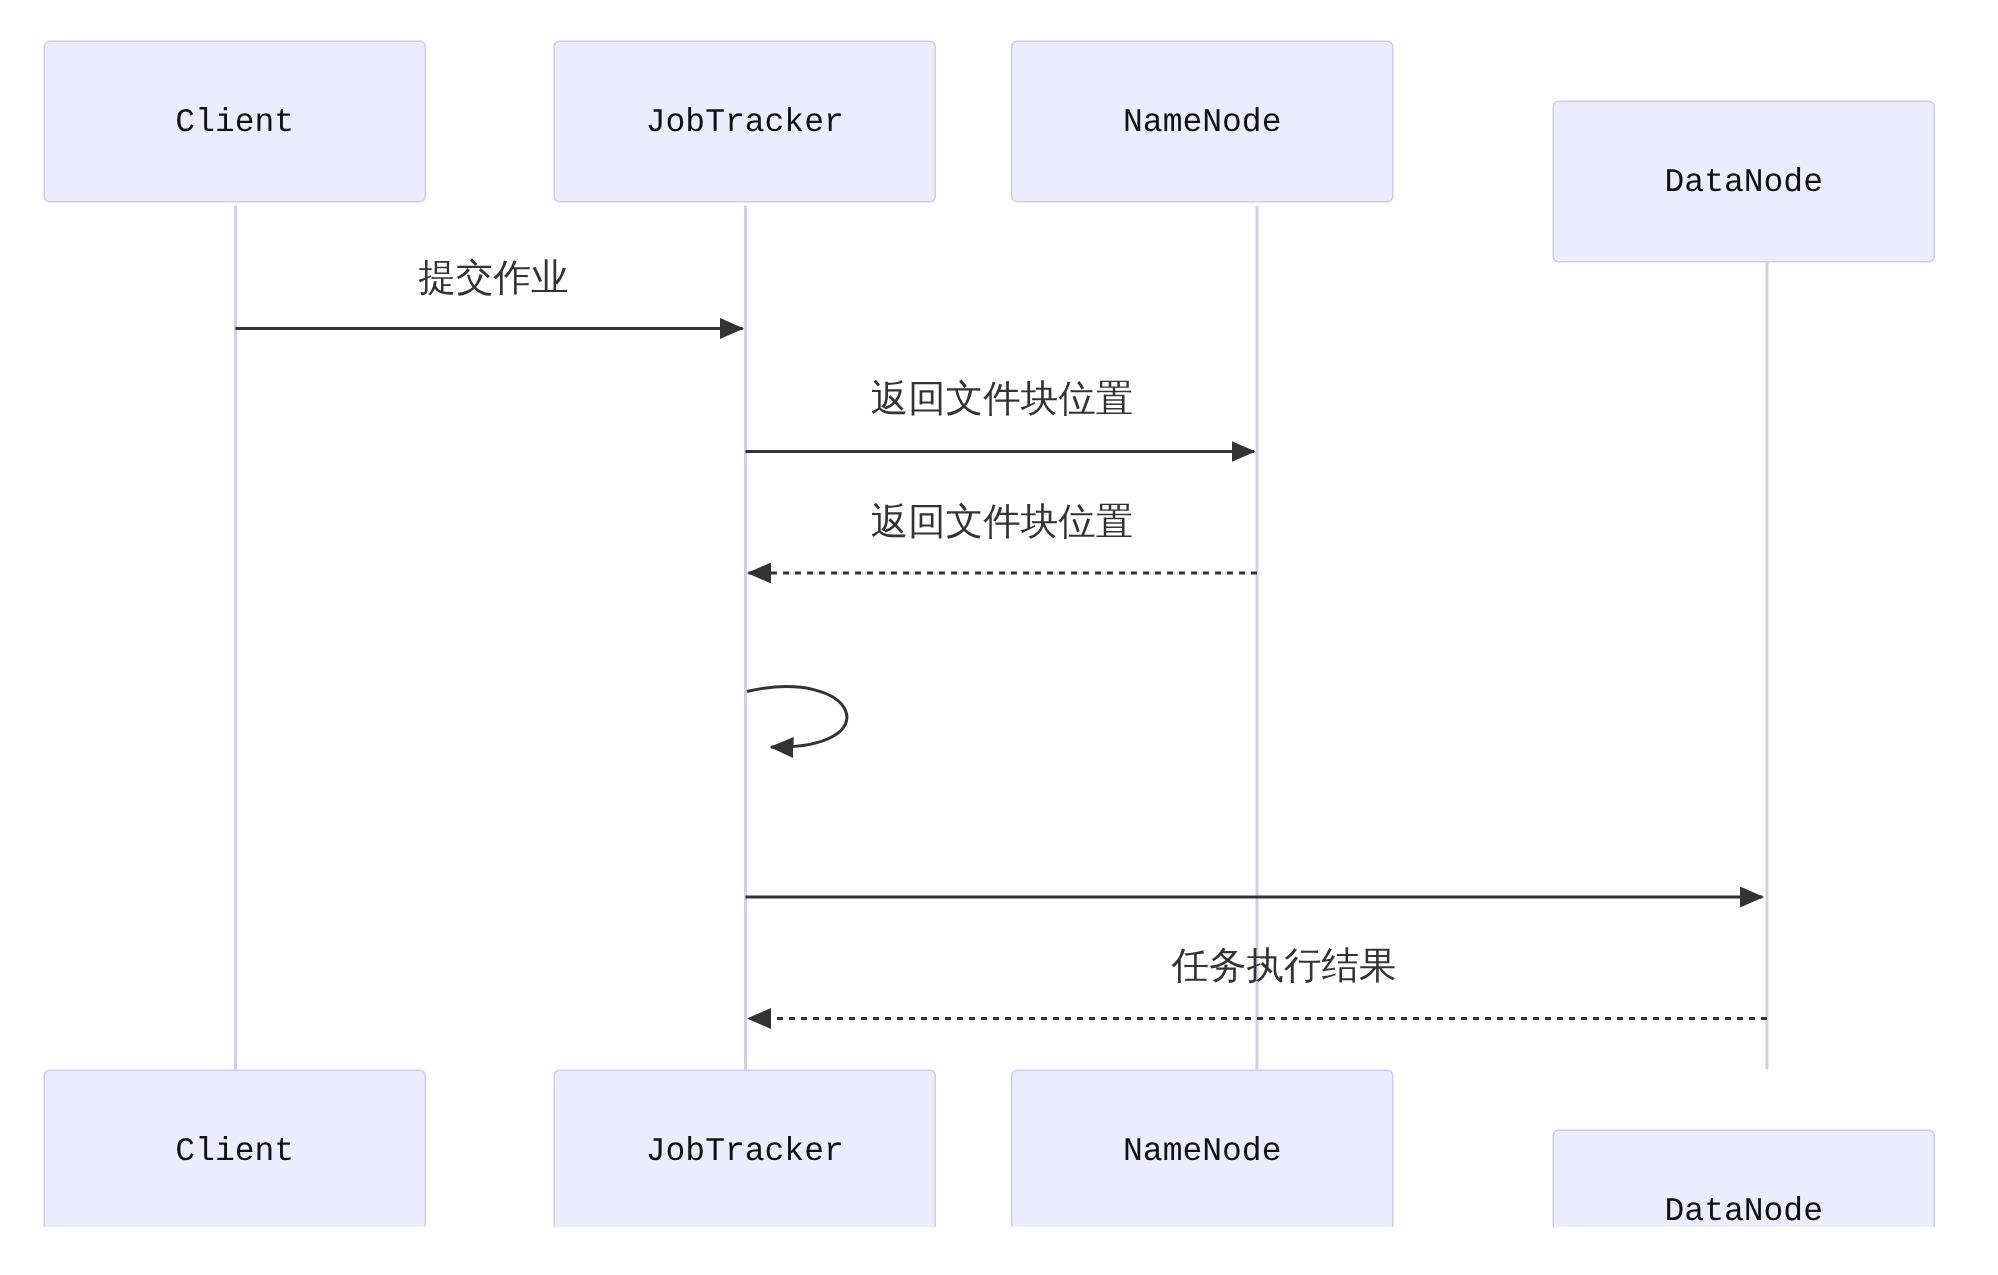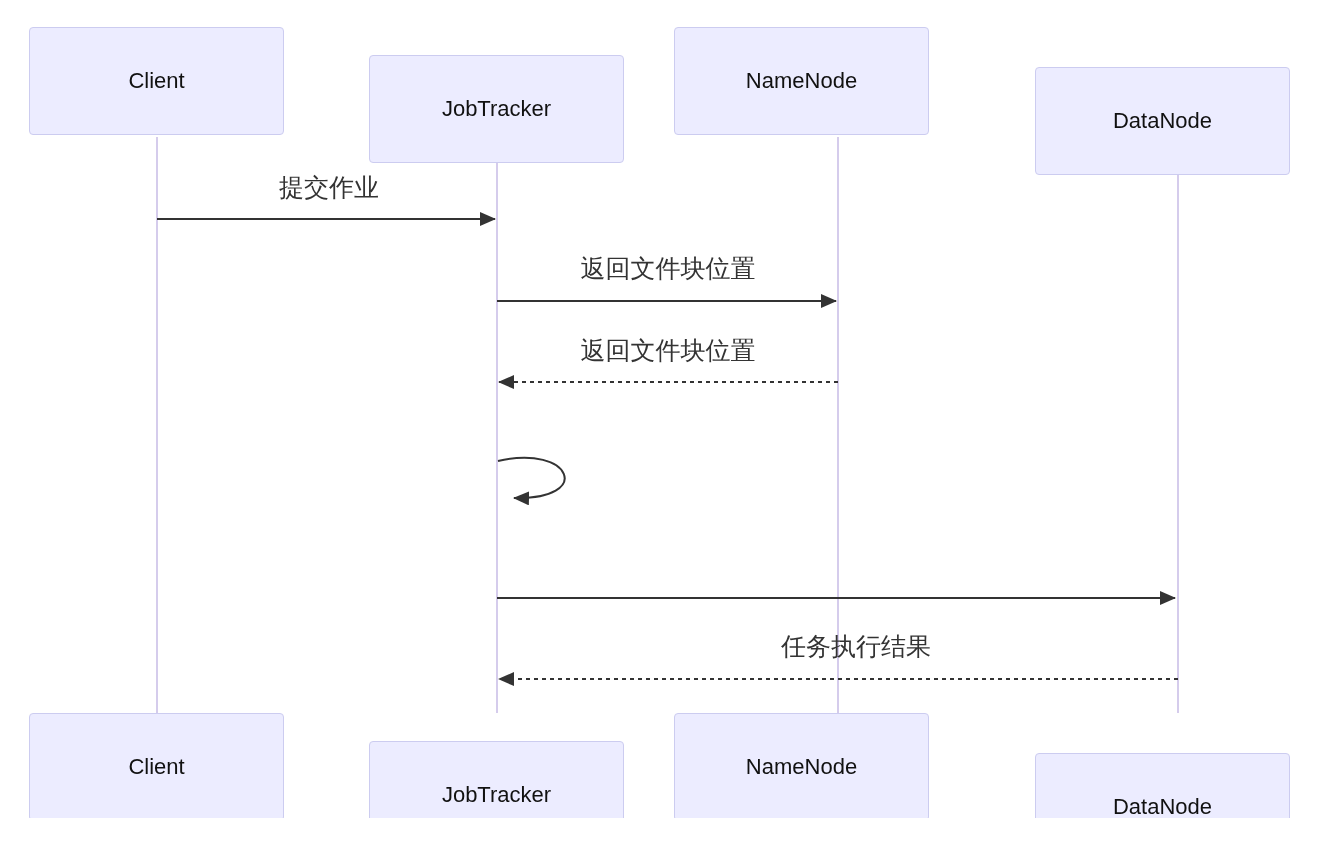--- a/index.html
+++ b/index.html
@@ -1,36 +1,36 @@
 <!DOCTYPE html>
 <html><head>
 <meta charset="utf-8">
 <style>
   html,body{margin:0;padding:0;background:#ffffff;}
   .stage{
     position:relative;
     width:1332px;height:818px;
     background:#ffffff;
-    font-family:Liberation Sans, sans-serif;
+    font-family:Liberation Mono, monospace;
     overflow:hidden;
   }
   .actor-box{
     position:absolute;
     width:255px;height:108px;
     background:#ECECFF;
     border:1.5px solid #CCCCF0;
     border-radius:4px;
     display:flex;align-items:center;justify-content:center;
     font-size:22px;color:#111111;
     box-sizing:border-box;
   }
   .row-top{top:27px;}
   .row-bottom{top:713px;}
   .col-0{left:29px;}
-  .col-1{left:369px;margin-top:28px;}
+  .col-1{left:369px;}
   .col-2{left:674px;}
   .col-3{left:1035px;margin-top:40px;}
   .lifeline{
     position:absolute;
     top:137px;height:576px;width:2px;
     background:#D5CCEC;
   }
   .msg-label{
     position:absolute;
     transform:translateX(-50%);

